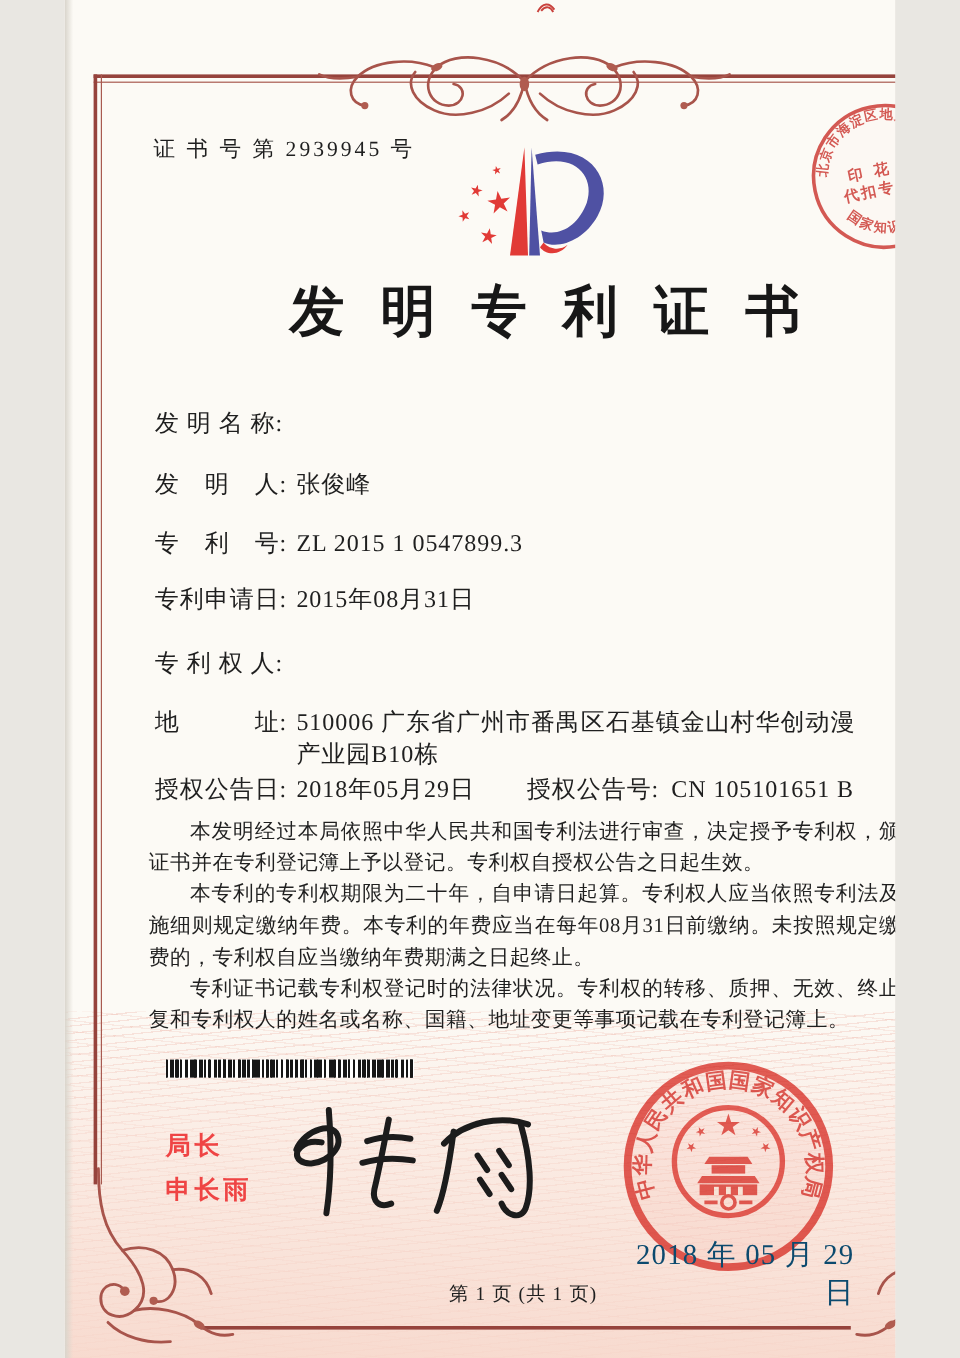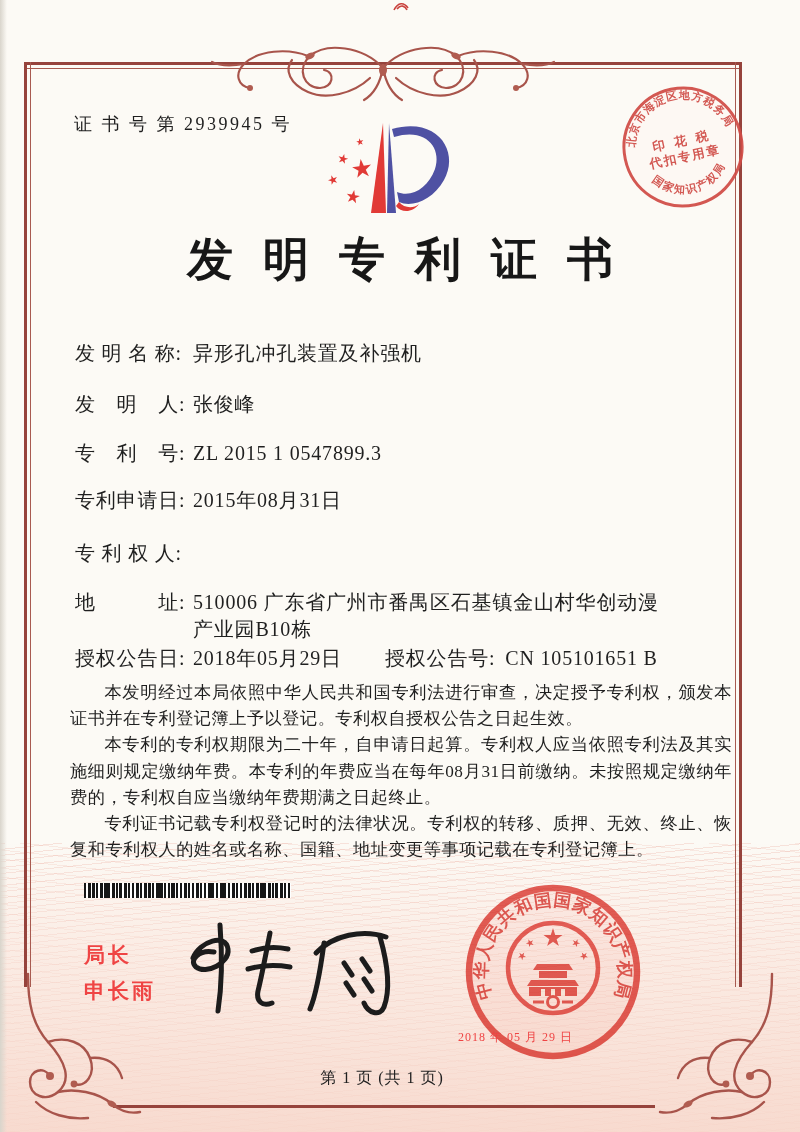--- a/index.html
+++ b/index.html
@@ -1,19 +1,19 @@
 <!DOCTYPE html>
 <html><head>
 <meta charset="utf-8">
 <style>
   * { box-sizing: border-box; margin: 0; padding: 0; }
   html,body { background:#e9e7e2; }
   .page {
     position: relative;
-    width: 800px; height: 1132px;
+    width: 692px; height: 1132px;
     margin: 0 auto;
     background: #fcfaf5;
     overflow: hidden;
     font-family: "Liberation Serif", serif;
     color: #1f1f1f;
   }
   .page::before{ 
     content:""; position:absolute; left:0; top:0; bottom:0; width:7px;
     background:linear-gradient(to right, #d9d5cc, rgba(252,250,245,0)); z-index:9;
   }
@@ -58,22 +58,22 @@
     background-image:
       repeating-linear-gradient(90deg,#161616 0 2px, rgba(0,0,0,0) 2px 4px),
       repeating-linear-gradient(90deg,#161616 0 1px, rgba(0,0,0,0) 1px 6px),
       repeating-linear-gradient(90deg, rgba(0,0,0,0) 0 9px, #161616 9px 11px, rgba(0,0,0,0) 11px 13px);
   }
   .signer{ position:absolute; left:84px; z-index:2; font-family:"Liberation Sans", sans-serif;
     font-weight:700; font-size:21px; letter-spacing:3px; color:#ef4444; }
   .signer.t{ top:941px; } .signer.n{ top:977px; }
   .signature{ position:absolute; left:148px; top:903px; z-index:3; }
   .seal{ position:absolute; left:458px; top:877px; z-index:5; mix-blend-mode:multiply; opacity:.92; }
-  .seal-date{ position:absolute; left:458px; top:1029px; width:200px; text-align:left; z-index:6;
-    font-size:12px; letter-spacing:1px; color:#ef4444; }
+  .seal-date{ position:absolute; left:458px; top:1029px; width:200px; text-align:right; z-index:6;
+    font-size:24px; letter-spacing:1px; color:#0c4a6e; }
   .footer{ position:absolute; left:20px; top:1068px; width:724px; text-align:center; z-index:6; font-size:16px; letter-spacing:1px; }
   .mark-top{ position:absolute; left:392px; top:0; z-index:2; }
 </style>
 </head>
 <body>
 
 <div class="page">
 
   <div class="pink-texture"></div>
 
@@ -175,21 +175,20 @@
     <text x="0" y="14" text-anchor="middle" font-size="12.5" font-weight="700" fill="#d04b45" letter-spacing="2" font-family="'Liberation Sans',sans-serif">代扣专用章</text>
     <text font-size="11" font-weight="700" fill="#d04b45" letter-spacing="1.5" font-family="'Liberation Sans',sans-serif">
       <textPath href="#taxBottom" startOffset="50%" text-anchor="middle">国家知识产权局</textPath>
     </text>
   </svg>
 
   <div class="title">发明专利证书</div>
 
   <div class="field-row r0">
     <span class="lbl">发 明 名 称:</span>
-    <span class="val">异形孔冲孔装置及补强机</span>
   </div>
   <div class="field-row r1">
     <span class="lbl">发　明　人:</span>
     <span class="val">张俊峰</span>
   </div>
   <div class="field-row r2">
     <span class="lbl">专　利　号:</span>
     <span class="val">ZL 2015 1 0547899.3</span>
   </div>
   <div class="field-row r3">

